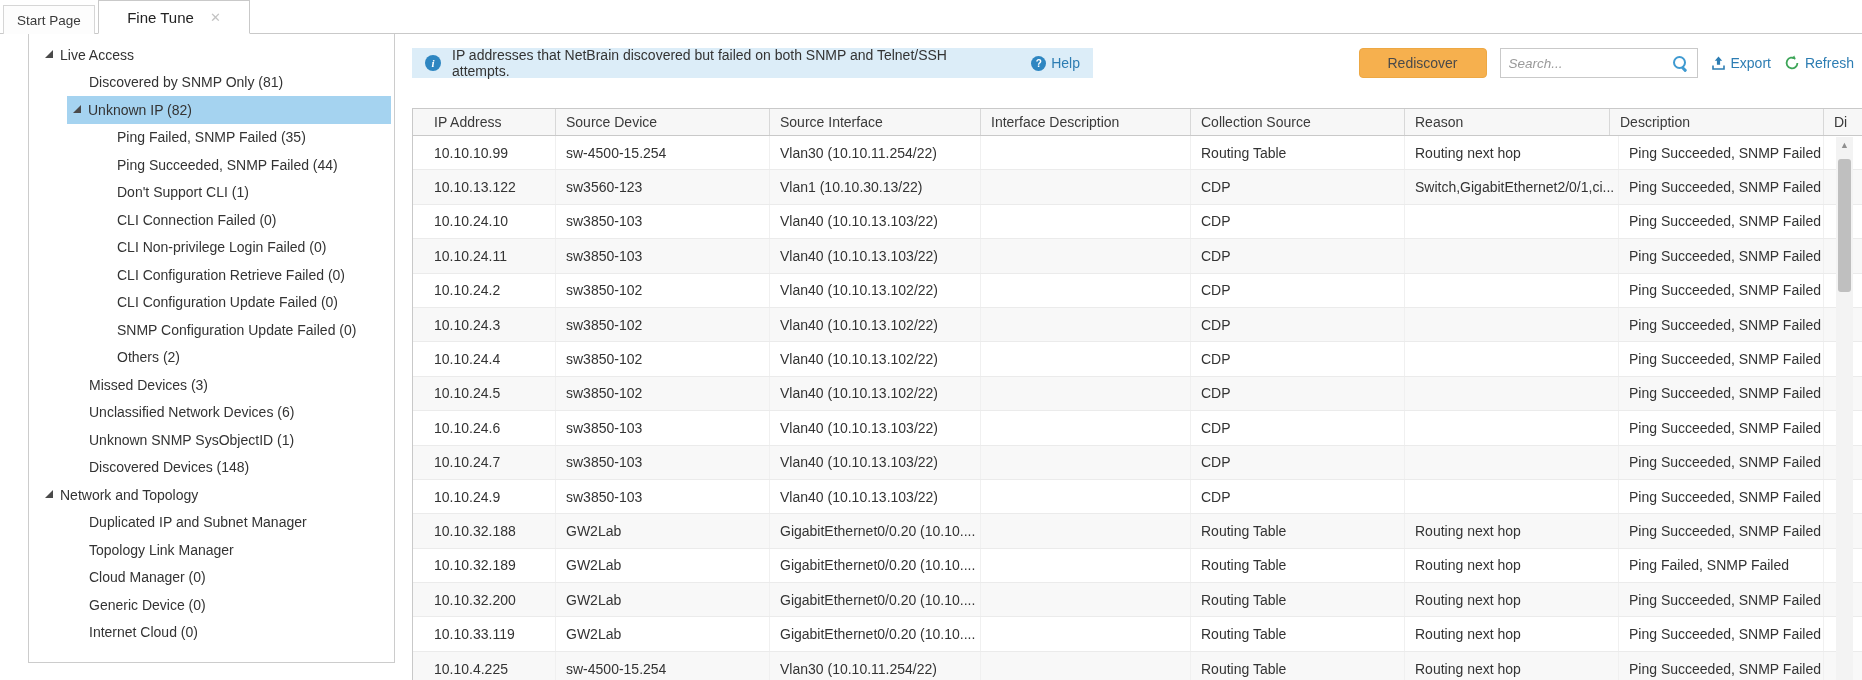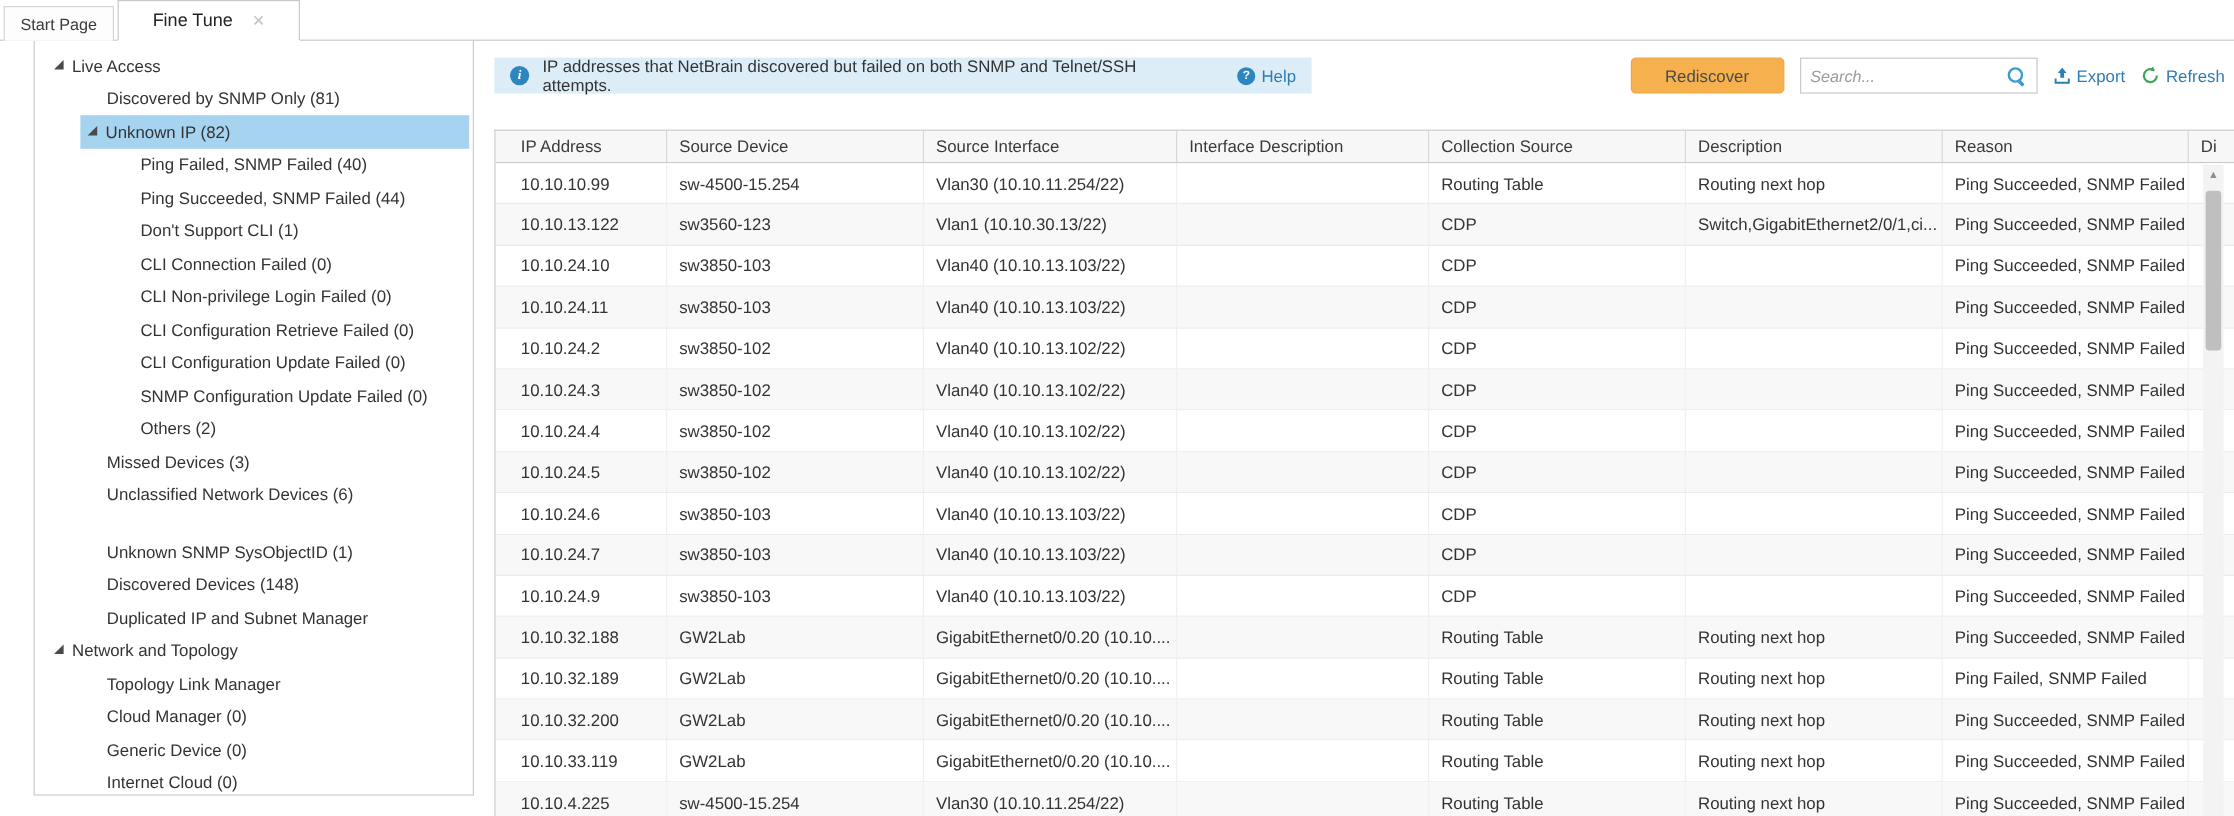--- a/index.html
+++ b/index.html
@@ -91,21 +91,21 @@
         <span class="tree-label">Live Access</span>
       </div>
       <div class="tree-row" style="margin-left: 38px; padding-left: 22px;">
         <span class="tree-label">Discovered by SNMP Only (81)</span>
       </div>
       <div class="tree-row selected" style="margin-left: 38px; padding-left: 6px;">
         <span class="tri"></span>
         <span class="tree-label">Unknown IP (82)</span>
       </div>
       <div class="tree-row" style="margin-left: 66px; padding-left: 22px;">
-        <span class="tree-label">Ping Failed, SNMP Failed (40)</span>
+        <span class="tree-label">Ping Failed, SNMP Failed (35)</span>
       </div>
       <div class="tree-row" style="margin-left: 66px; padding-left: 22px;">
         <span class="tree-label">Ping Succeeded, SNMP Failed (44)</span>
       </div>
       <div class="tree-row" style="margin-left: 66px; padding-left: 22px;">
         <span class="tree-label">Don't Support CLI (1)</span>
       </div>
       <div class="tree-row" style="margin-left: 66px; padding-left: 22px;">
         <span class="tree-label">CLI Connection Failed (0)</span>
       </div>
@@ -123,32 +123,32 @@
       </div>
       <div class="tree-row" style="margin-left: 66px; padding-left: 22px;">
         <span class="tree-label">Others (2)</span>
       </div>
       <div class="tree-row" style="margin-left: 38px; padding-left: 22px;">
         <span class="tree-label">Missed Devices (3)</span>
       </div>
       <div class="tree-row" style="margin-left: 38px; padding-left: 22px;">
         <span class="tree-label">Unclassified Network Devices (6)</span>
       </div>
-      <div class="tree-row" style="margin-left: 38px; padding-left: 22px; margin-top: 20px;">
+      <div class="tree-row" style="margin-left: 38px; padding-left: 22px;">
         <span class="tree-label">Unknown SNMP SysObjectID (1)</span>
       </div>
       <div class="tree-row" style="margin-left: 38px; padding-left: 22px;">
         <span class="tree-label">Discovered Devices (148)</span>
-      </div>
-      <div class="tree-row" style="margin-left: 38px; padding-left: 22px;">
-        <span class="tree-label">Duplicated IP and Subnet Manager</span>
       </div>
       <div class="tree-row" style="margin-left: 10px; padding-left: 6px;">
         <span class="tri"></span>
         <span class="tree-label">Network and Topology</span>
+      </div>
+      <div class="tree-row" style="margin-left: 38px; padding-left: 22px;">
+        <span class="tree-label">Duplicated IP and Subnet Manager</span>
       </div>
       <div class="tree-row" style="margin-left: 38px; padding-left: 22px;">
         <span class="tree-label">Topology Link Manager</span>
       </div>
       <div class="tree-row" style="margin-left: 38px; padding-left: 22px;">
         <span class="tree-label">Cloud Manager (0)</span>
       </div>
       <div class="tree-row" style="margin-left: 38px; padding-left: 22px;">
         <span class="tree-label">Generic Device (0)</span>
       </div>
@@ -193,22 +193,22 @@
     </div>
   </div>
 
   <div class="table">
     <div class="thead">
         <div class="th" style="width: 143px; padding-left: 21px;">IP Address</div>
         <div class="th" style="width: 214px;">Source Device</div>
         <div class="th" style="width: 211px;">Source Interface</div>
         <div class="th" style="width: 210px;">Interface Description</div>
         <div class="th" style="width: 214px;">Collection Source</div>
+        <div class="th" style="width: 205px;">Reason</div>
         <div class="th" style="width: 214px;">Description</div>
-        <div class="th" style="width: 205px;">Reason</div>
         <div class="th" style="width: 120px;">Di</div>
       </div>
     <div>
         <div class="tr">
           <div class="td" style="width: 143px; padding-left: 21px;">10.10.10.99</div>
           <div class="td" style="width: 214px;">sw-4500-15.254</div>
           <div class="td" style="width: 211px;">Vlan30 (10.10.11.254/22)</div>
           <div class="td" style="width: 210px;"></div>
           <div class="td" style="width: 214px;">Routing Table</div>
           <div class="td" style="width: 214px;">Routing next hop</div>

